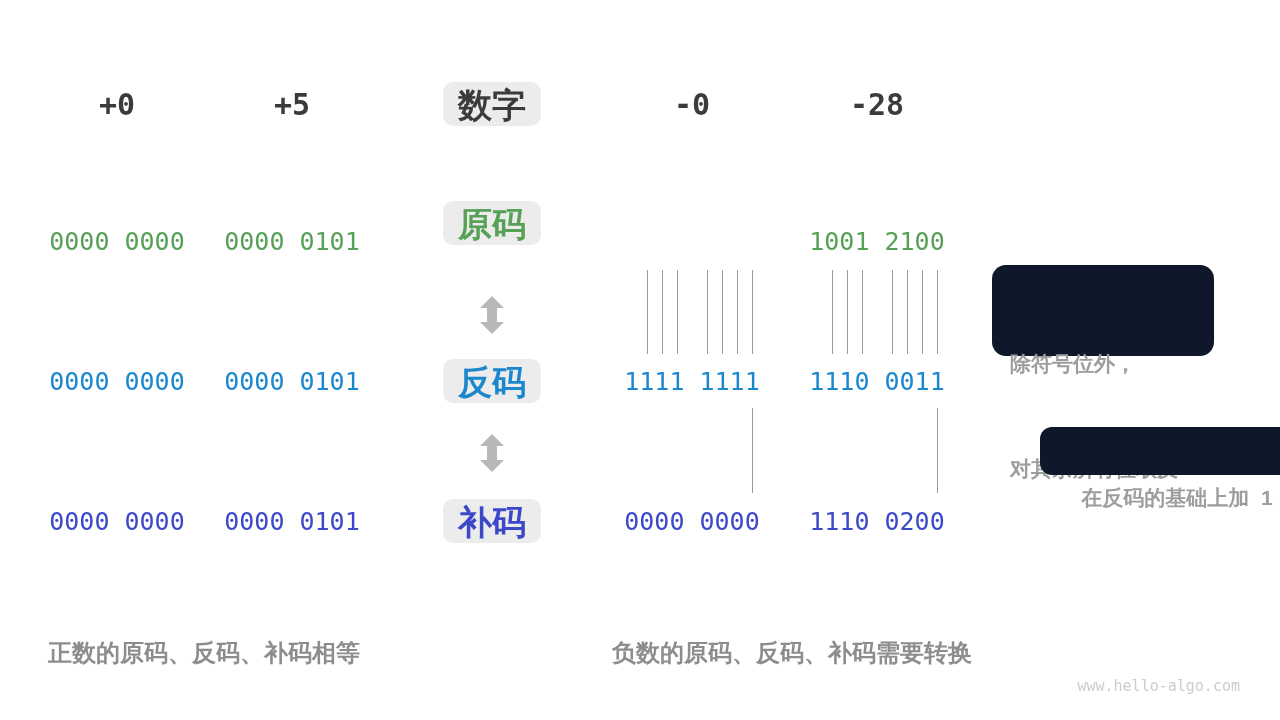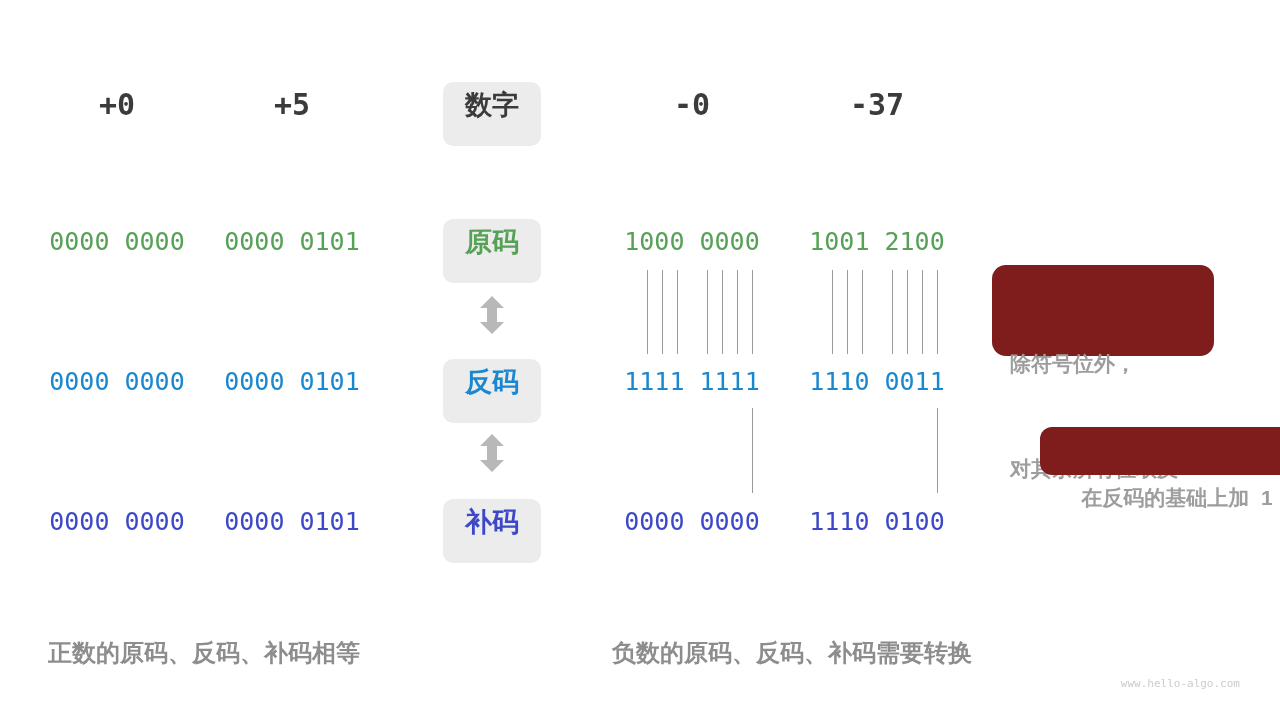--- a/index.html
+++ b/index.html
@@ -8,75 +8,74 @@
     font-family:"Liberation Sans",sans-serif;
   }
   
   .num-label{
     position:absolute;width:120px;height:32px;line-height:32px;top:89px;
     text-align:center;font-family:"DejaVu Sans Mono",monospace;
     font-weight:bold;font-size:30px;color:#3b3b3b;
   }
   
   .tag-box{
-    position:absolute;left:443px;width:98px;height:64px;line-height:46px;
+    position:absolute;left:443px;width:98px;height:44px;line-height:46px;
     background:#ececec;border-radius:10px;text-align:center;
-    font-weight:bold;font-size:27px;color:#3b3b3b;
+    font-weight:bold;font-size:34px;color:#3b3b3b;
   }
   .tag-green{color:#56a156;}
   .tag-blue{color:#1a87ce;}
   .tag-indigo{color:#3c48c8;}
   
   .bin{
     position:absolute;width:140px;height:28px;line-height:28px;text-align:center;
     font-family:"DejaVu Sans Mono",monospace;font-weight:normal;font-size:25px;
     white-space:pre;
   }
   .row-yuan{top:228px;color:#56a156;}
   .row-fan{top:368px;color:#1a87ce;}
   .row-bu{top:508px;color:#3c48c8;}
   .c1{left:47px;} .c2{left:222px;} .c4{left:622px;} .c5{left:807px;}
   
   .vl{position:absolute;display:block;width:1px;background:#9a9a9a;}
   
   .updown-arrow{position:absolute;left:480px;width:24px;}
   
   .note{
-    position:absolute;background:#7f1d1d;border-radius:14px;
+    position:absolute;background:#0f172a;border-radius:14px;
     color:#9d9d9d;font-weight:bold;font-size:21px;white-space:pre;
   }
   .note-1{left:992px;top:265px;width:222px;height:91px;padding:11px 0 0 18px;box-sizing:border-box;line-height:35px;}
   .note-2{left:1040px;top:427px;width:254px;height:48px;line-height:47px;padding-left:18px;box-sizing:border-box;border-radius:12px;}
   
   .caption{
     position:absolute;top:637px;font-weight:bold;font-size:24px;color:#8d8d8d;white-space:pre;
   }
   .caption-pos{left:48px;}
   .caption-neg{left:612px;}
   
   .watermark{
     position:absolute;left:1040px;top:677px;width:200px;text-align:right;
-    font-family:"DejaVu Sans Mono",monospace;font-size:11px;color:#cccccc;
+    font-family:"DejaVu Sans Mono",monospace;font-size:15px;color:#cccccc;
   }
 </style>
 </head>
 <body>
 
 <div class="canvas">
 
   <div class="num-label" style="left:57px">+0</div>
   <div class="num-label" style="left:232px">+5</div>
   <div class="tag-box" style="top:82px">数字</div>
   <div class="num-label" style="left:632px">-0</div>
-  <div class="num-label" style="left:817px">-37</div>
+  <div class="num-label" style="left:817px">-28</div>
 
   <div class="bin row-yuan c1">0000 0000</div>
   <div class="bin row-yuan c2">0000 0101</div>
-  <div class="tag-box tag-green" style="top:219px">原码</div>
-  <div class="bin row-yuan c4">1000 0000</div>
+  <div class="tag-box tag-green" style="top:201px">原码</div>
   <div class="bin row-yuan c5">1001 2100</div>
 
   <i class="vl" style="left:647px;top:270px;height:84px"></i>
   <i class="vl" style="left:662px;top:270px;height:84px"></i>
   <i class="vl" style="left:677px;top:270px;height:84px"></i>
   <i class="vl" style="left:707px;top:270px;height:84px"></i>
   <i class="vl" style="left:722px;top:270px;height:84px"></i>
   <i class="vl" style="left:737px;top:270px;height:84px"></i>
   <i class="vl" style="left:752px;top:270px;height:84px"></i>
   <i class="vl" style="left:832px;top:270px;height:84px"></i>
@@ -101,21 +100,21 @@
   <i class="vl" style="left:937px;top:408px;height:85px"></i>
 
   <svg class="updown-arrow" style="top:434px" width="24" height="38" viewBox="0 0 24 38">
     <path d="M12 0 L24 12 L17 12 L17 26 L24 26 L12 38 L0 26 L7 26 L7 12 L0 12 Z" fill="#b8b8b8"></path>
   </svg>
 
   <div class="bin row-bu c1">0000 0000</div>
   <div class="bin row-bu c2">0000 0101</div>
   <div class="tag-box tag-indigo" style="top:499px">补码</div>
   <div class="bin row-bu c4">0000 0000</div>
-  <div class="bin row-bu c5">1110 0100</div>
+  <div class="bin row-bu c5">1110 0200</div>
 
   <div class="note note-1">
     <div>除符号位外，</div>
     <div>对其余所有位取反</div>
   </div>
   <div class="note note-2">
     <span>在反码的基础上加  1</span>
   </div>
 
   <div class="caption caption-pos">正数的原码、反码、补码相等</div>

